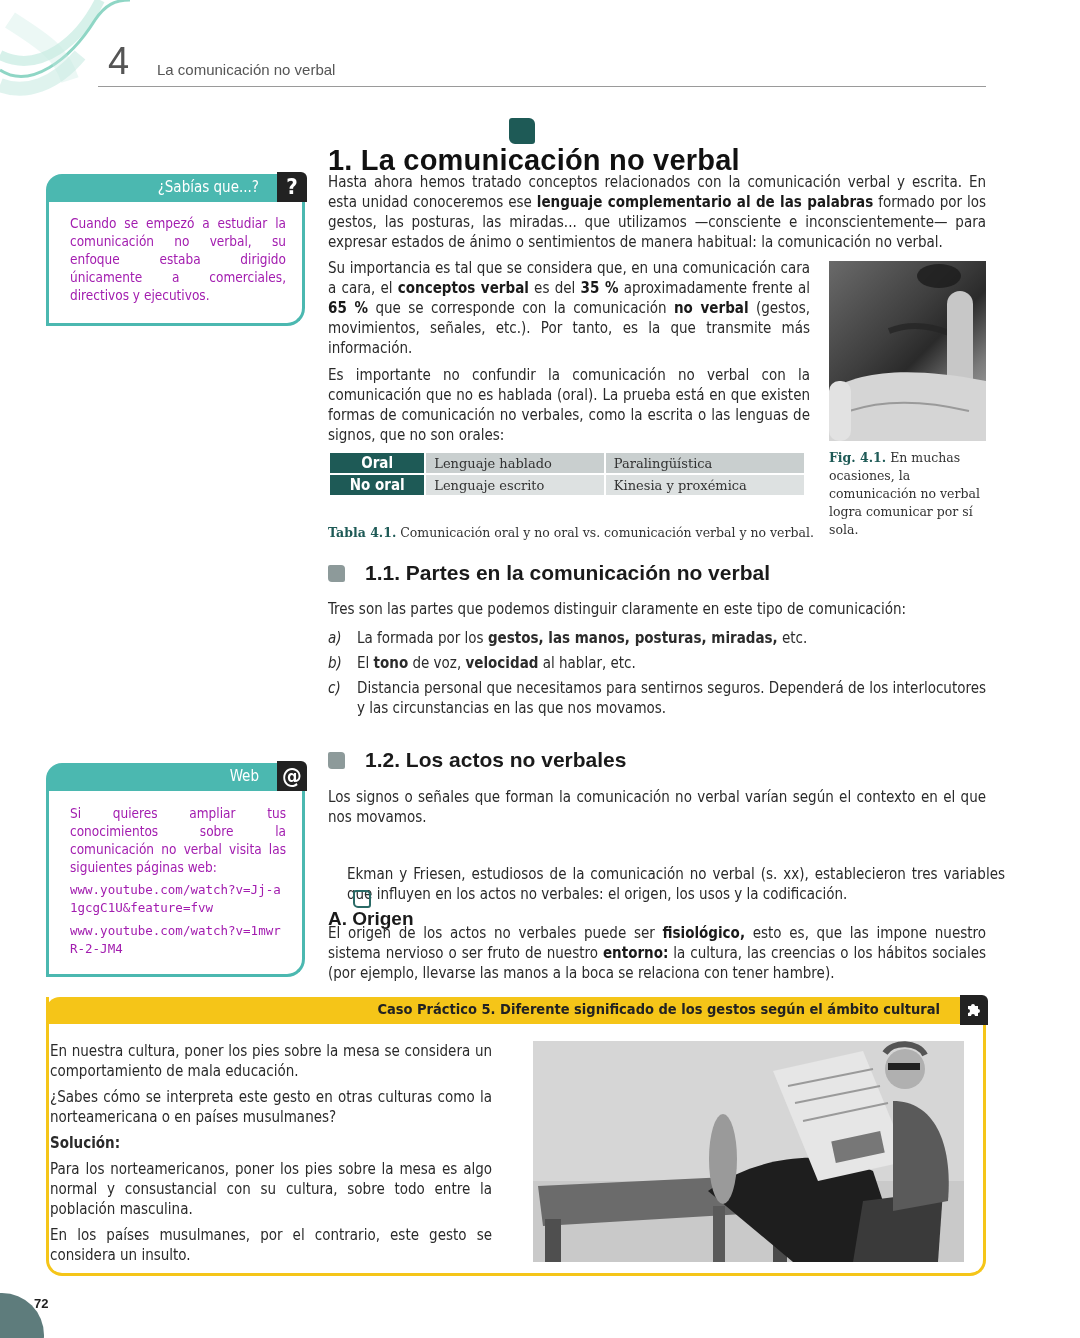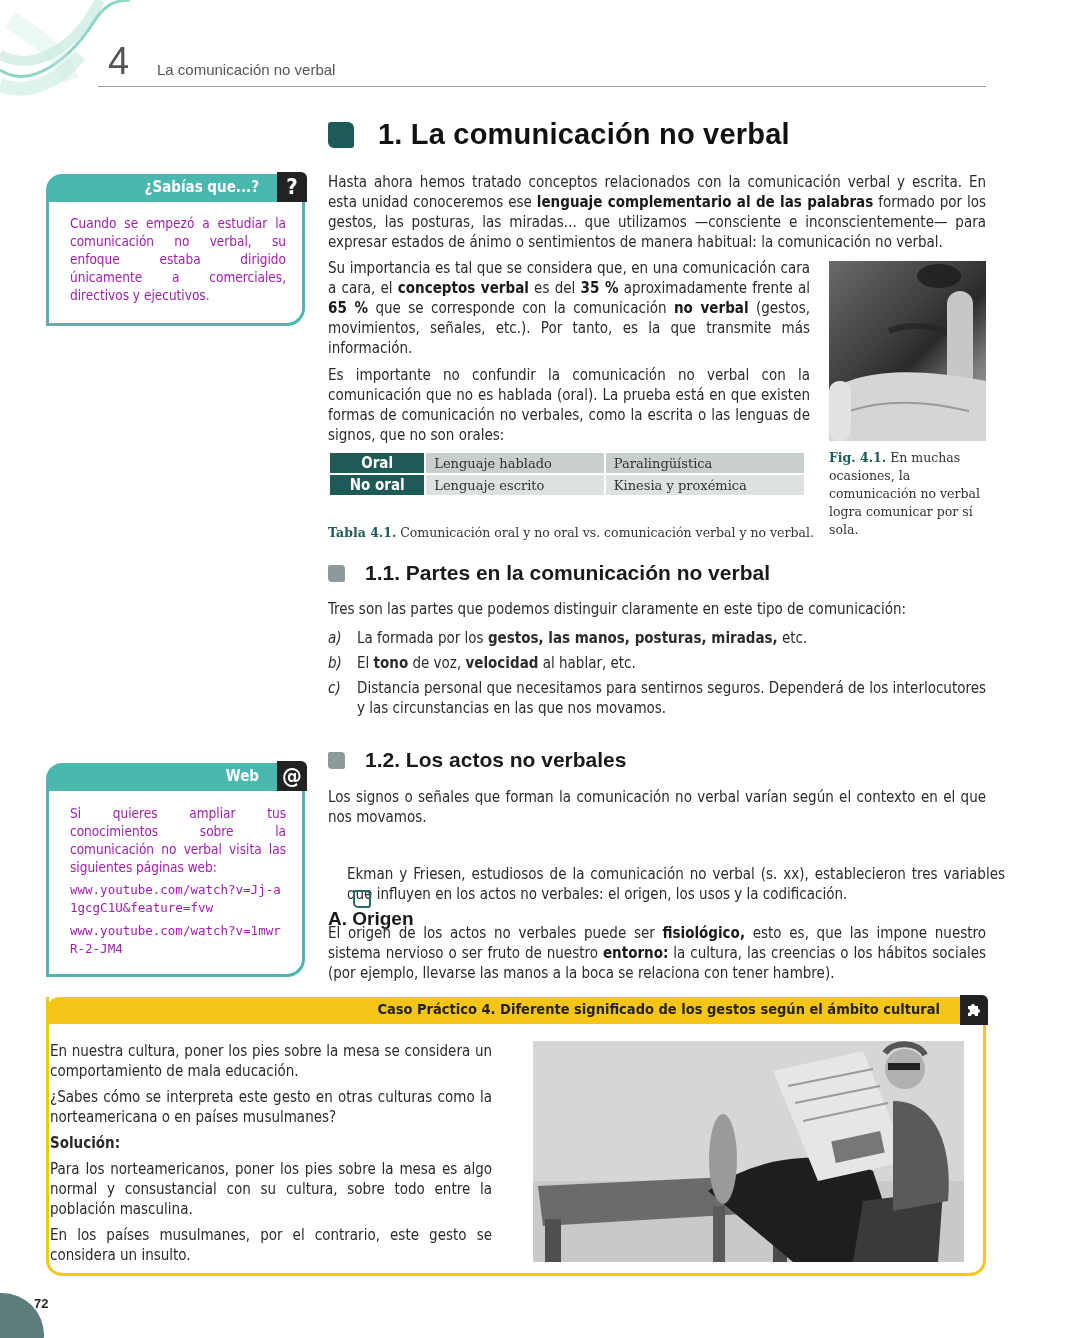--- a/index.html
+++ b/index.html
@@ -6,21 +6,21 @@
   html, body { width: 1080px; height: 1338px; background: #ffffff; overflow: hidden; }
   body { position: relative; font-family: "DejaVu Sans Condensed", "DejaVu Sans", sans-serif; color: #2b2b2b; }
 
   
   .swirl { position: absolute; left: 0; top: 0; width: 140px; height: 100px; }
 
   
   .chap-num { position: absolute; left: 108px; top: 40px; font-family: "Liberation Sans", sans-serif; font-size: 38px; color: #555; font-weight: 300; }
   .chap-title { position: absolute; left: 157px; top: 61px; font-family: "Liberation Sans", sans-serif; font-size: 15px; color: #555; }
   .header-rule { position: absolute; left: 98px; top: 86px; width: 888px; height: 1px; background: #9a9a9a; }
-  .h1 { position: absolute; left: 328px; top: 118px; display: flex; align-items: center; }
+  .h1 { position: absolute; left: 328px; top: 118px; display: flex; align-items: center; flex-direction: column; }
   .h1 .sq { width: 26px; height: 26px; background: #1e5a56; border-radius: 3px 6px 3px 6px; margin-right: 24px; }
   .h1 .txt { font-family: "Liberation Sans", sans-serif; font-weight: bold; font-size: 29px; color: #111; letter-spacing: 0.2px; }
 
   .para { position: absolute; font-size: 15px; line-height: 20px; color: #2a2a2a; text-align: justify; }
   .para b { color: #1a1a1a; }
 
   .h2 { position: absolute; left: 328px; display: flex; align-items: center; }
   .h2 .sq { width: 17px; height: 17px; background: #8d9a9a; border-radius: 2px 4px 2px 4px; margin-right: 20px; }
   .h2 .txt { font-family: "Liberation Sans", sans-serif; font-weight: bold; font-size: 21px; color: #1a1a1a; }
   .h3 { position: absolute; left: 328px; display: flex; align-items: center; }
@@ -44,21 +44,21 @@
 
   
   .list { position: absolute; left: 328px; top: 628px; width: 658px; font-size: 15px; line-height: 20px; }
   .list .li { display: flex; margin-bottom: 5px; }
   .list .mk { width: 29px; font-style: italic; flex: none; }
   .list .tx { flex: 1; text-align: justify; }
 
   
   .sidebox { position: absolute; left: 46px; width: 259px; border: 3px solid #4bb8b0; border-top: none; border-radius: 0 0 18px 0; background: #fff; }
   .sidebox .head { position: absolute; left: -3px; top: -26px; width: 259px; height: 28px; background: #4bb8b0; border-radius: 16px 0 0 0; }
-  .sidebox .head .ttl { position: absolute; right: 46px; top: 4px; color: #fff; font-weight: bold; font-size: 15px; }
+  .sidebox .head .ttl { position: absolute; right: 46px; top: 4px; color: #fff; font-weight: normal; font-size: 15px; }
   .sidebox .head .ic { position: absolute; right: -2px; top: -2px; width: 30px; height: 30px; background: #222; color: #fff; font-weight: bold; font-size: 22px; text-align: center; line-height: 30px; border-radius: 0 6px 0 0; }
   .sidebox .body { padding: 14px 16px 14px 21px; font-size: 13.5px; line-height: 18px; color: #a21caf; text-align: justify; }
   .sidebox .body p { margin-bottom: 5px; }
   .sidebox .body .url { font-family: "DejaVu Sans Mono", monospace; font-size: 12.5px; text-align: left; word-break: break-all; }
 
   
   .caso { position: absolute; left: 46px; top: 997px; width: 940px; height: 279px; border: 3px solid #f5c518; border-top: none; border-radius: 0 0 16px 16px; }
   .caso .head { position: absolute; left: -3px; top: 0; width: 940px; height: 27px; background: #f5c518; border-radius: 14px 0 0 0; }
   .caso .head .ttl { position: absolute; right: 46px; top: 4px; font-weight: bold; font-size: 14.5px; color: #222; }
   .caso .head .ic { position: absolute; right: -2px; top: -2px; width: 28px; height: 30px; background: #222; border-radius: 0 6px 0 0; color: #fff; text-align: center; line-height: 30px; font-size: 18px; }
@@ -184,21 +184,21 @@
   </div>
   <div class="body" style="padding-top:15px;">
     <p>Si quieres ampliar tus conocimientos sobre la comunicación no verbal visita las siguientes páginas web:</p>
     <p class="url">www.youtube.com/watch?v=Jj-a1gcgC1U&amp;feature=fvw</p>
     <p class="url">www.youtube.com/watch?v=1mwrR-2-JM4</p>
   </div>
 </div>
 
 <div class="caso">
   <div class="head">
-    <span class="ttl">Caso Práctico 4. Diferente significado de los gestos según el ámbito cultural</span>
+    <span class="ttl">Caso Práctico 5. Diferente significado de los gestos según el ámbito cultural</span>
     <span class="ic">
       <svg width="18" height="18" viewBox="0 0 18 18" style="margin-top:6px;">
         <path d="M3,5 h3 a2,2 0 1 1 4,0 h3 v3 a2,2 0 1 1 0,4 v3 h-3 a2,2 0 1 0 -4,0 h-3 v-3 a2,2 0 1 0 0,-4 z" fill="#fff"></path>
       </svg>
     </span>
   </div>
   <div class="txt">
     <p>En nuestra cultura, poner los pies sobre la mesa se considera un comportamiento de mala educación.</p>
     <p>¿Sabes cómo se interpreta este gesto en otras culturas como la norteamericana o en países musulmanes?</p>
     <p style="font-weight:bold;">Solución:</p>

